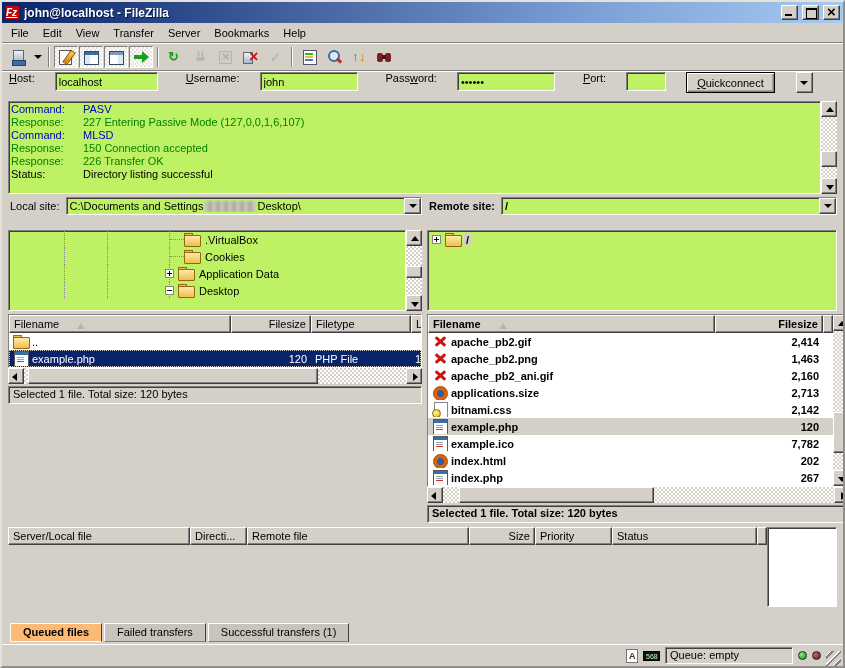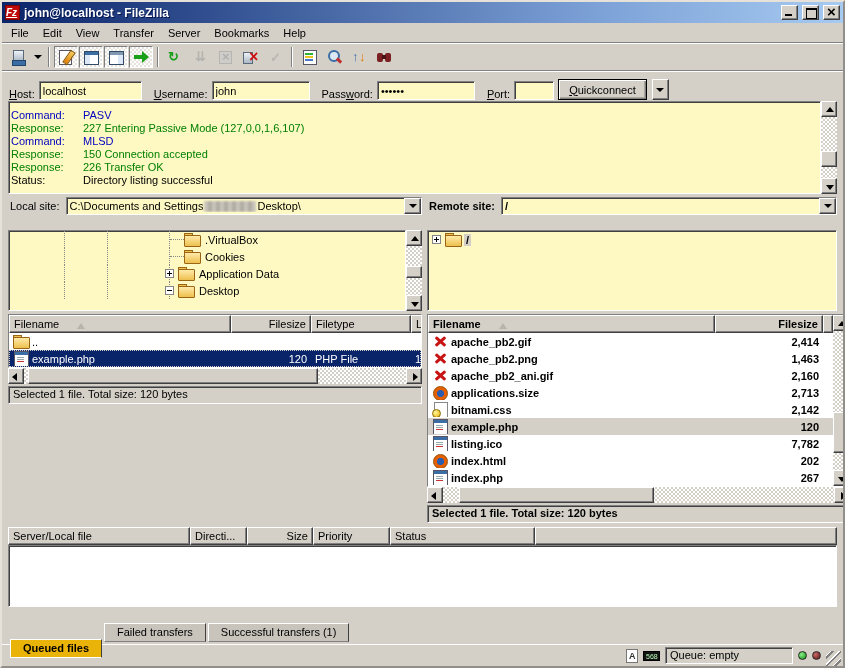--- a/index.html
+++ b/index.html
@@ -4,21 +4,21 @@
 <style>
   * { box-sizing: border-box; margin: 0; padding: 0; }
   html,body { background:#555; }
   body { font-family:"Liberation Sans", sans-serif; font-size:11px; color:#000; }
 
   .window { width:845px; height:668px; background:#d4d0c8; border:2px outset #e6e2da;
             display:flex; flex-direction:column; overflow:hidden; }
 
   
   .raised  { border:1px solid; border-color:#ffffff #404040 #404040 #ffffff; box-shadow:inset -1px -1px 0 #808080; background:#d4d0c8; }
-  .sunken  { border:1px solid; border-color:#808080 #ffffff #ffffff #808080; box-shadow:inset 1px 1px 0 #404040; background:#fef9c3; }
+  .sunken  { border:1px solid; border-color:#808080 #ffffff #ffffff #808080; box-shadow:inset 1px 1px 0 #404040; background:#bef264; }
   .checker { background-color:#d4d0c8;
              background-image:linear-gradient(45deg,#fff 25%,transparent 25%,transparent 75%,#fff 75%),
                               linear-gradient(45deg,#fff 25%,transparent 25%,transparent 75%,#fff 75%);
              background-size:4px 4px; background-position:0 0,2px 2px; }
 
   
   .titlebar { height:21px; background:linear-gradient(90deg,#0a246a,#7ba0d6 70%,#a6caf0);
               display:flex; align-items:center; padding:0 3px; gap:4px; flex:0 0 auto; }
   .app-icon { width:15px; height:15px; background:#c00a0a; border:1px solid #7a0303; color:#fff;
               font-weight:bold; font-style:italic; font-size:10px; line-height:13px; text-align:left;text-decoration:underline; }
@@ -69,30 +69,30 @@
   .ic-filter::before { content:""; position:absolute; left:3px; top:1px; width:12px; height:13px; background:#fff; border:1px solid #556; }
   .ic-filter::after  { content:""; position:absolute; left:5px; top:4px; width:8px; height:2px; background:#2db52d; box-shadow:0 3px 0 #e8c520, 0 6px 0 #4a78c8; }
   .ic-directory-comparison::before { content:""; position:absolute; left:3px; top:1px; width:8px; height:8px; border:2px solid #3a6ea5; border-radius:50%; background:#dce8f5; }
   .ic-directory-comparison::after  { content:""; position:absolute; left:11px; top:10px; width:6px; height:3px; background:#c03030; transform:rotate(45deg); }
   .ic-synchronized-browsing::before { content:"\2191"; position:absolute; left:2px; top:0; color:#3a6ea5; font-weight:bold; }
   .ic-synchronized-browsing::after  { content:"\2193"; position:absolute; left:9px; top:0; color:#e07b00; font-weight:bold; }
   .ic-find-files::before { content:""; position:absolute; left:2px; top:4px; width:6px; height:9px; background:#7a2020; border-radius:2px; box-shadow:8px 0 0 #7a2020; }
   .ic-find-files::after  { content:""; position:absolute; left:7px; top:6px; width:4px; height:4px; background:#4a1212; }
 
   
-  .quickbar { height:28px; display:flex; align-items:flex-end; padding:0 7px; gap:4px; flex:0 0 auto; }
+  .quickbar { height:28px; display:flex; align-items:flex-start; padding:0 7px; gap:20px; flex:0 0 auto; }
   .quickbar label { margin-left:8px; white-space:nowrap; }
   .quickbar label:first-child { margin-left:0; }
   .qinput { height:19px; padding:2px 3px; font-family:"Liberation Sans",sans-serif; font-size:11px; outline:none; }
   .qc-btn { height:21px; padding:2px 10px; border:1px solid #000; box-shadow:inset 1px 1px 0 #fff, inset -1px -1px 0 #808080, inset -2px -2px 0 #a9a59a; background:#d4d0c8; font-size:11px; }
   .qc-drop { width:17px; height:21px; display:flex; align-items:center; justify-content:center; margin-left:1px; }
 
   
   .logwrap { height:93px; margin:1px 6px 2px 6px; display:flex; flex:0 0 auto; }
-  .logbody { flex:1; padding:7px 2px; overflow:hidden; }
+  .logbody { flex:1; padding:1px 2px; overflow:hidden; }
   .log-line { display:flex; height:13px; line-height:13px; white-space:nowrap; }
   .log-label { width:72px; flex:0 0 auto; }
   .k-command { color:#0000c0; }
   .k-response { color:#008000; }
   .k-status { color:#000; }
 
   
   .vscroll { width:16px; flex:0 0 auto; display:flex; flex-direction:column; }
   .hscroll { height:16px; flex:0 0 auto; display:flex; }
   .sbtn { width:16px; height:16px; flex:0 0 auto; position:relative; }
@@ -167,25 +167,25 @@
   .t-local .c0 { width:222px; } .t-local .c1 { width:80px; } .t-local .c2 { width:100px; } .t-local .c3 { width:40px; }
   
   .t-remote .c0 { width:287px; } .t-remote .c1 { width:108px; }
   
   .t-queue .c0 { width:182px; } .t-queue .c1 { width:57px; } .t-queue .c2 { width:222px; }
   .t-queue .c3 { width:66px; } .t-queue .c4 { width:77px; } .t-queue .c5 { width:145px; }
 
   .statusline { height:18px; margin-top:2px; padding:1px 4px; background:#d4d0c8; white-space:nowrap; overflow:hidden; flex:0 0 auto; }
 
   
-  .queuewrap { margin:4px 6px 16px 6px; flex:1; display:flex; flex-direction:column; min-height:60px;justify-content:space-between; }
+  .queuewrap { margin:4px 6px 16px 6px; flex:1; display:flex; flex-direction:row; min-height:60px;justify-content:space-between; }
   .queuebody { flex:1; background:#fff; }
   .tabs { height:21px; display:flex; align-items:flex-start; padding-left:2px; gap:2px; flex:0 0 auto; margin:0 6px; }
   .tab { padding:2px 12px 3px 12px; background:#c8c4bc; border:1px solid; border-color:#fff #404040 #808080 #fff; border-top-width:1px; }
-  .tab.active { background:#eab308; font-weight:bold; border-bottom-color:#fff; position:relative; top:16px; }
+  .tab.active { background:#fdba74; font-weight:bold; border-bottom-color:#fff; position:relative; top:0; }
 
   
   .statusbar { height:22px; flex:0 0 auto; border-top:1px solid #fff; display:flex; align-items:center; justify-content:flex-end; gap:5px; padding:0 2px 0 6px; }
   .sb-icon { position:relative; }
   .ic-datatype { width:12px; height:14px; background:#fff; border:1px solid #777; }
   .ic-datatype::after { content:"A"; position:absolute; left:2px; top:1px; font-size:9px; font-weight:bold; color:#333; }
   .ic-speedlimit { width:17px; height:10px; background:#111; border:1px solid #000; }
   .ic-speedlimit::after { content:"568"; position:absolute; left:2px; top:1px; font-size:7px; color:#bfb; letter-spacing:0; }
   .queuebox { width:128px; height:17px; padding:1px 4px; background:#d4d0c8; white-space:nowrap; }
   .led { width:9px; height:9px; border-radius:50%; border:1px solid #2a2a2a; }
@@ -527,21 +527,21 @@
                 <div class="lrow sel-gray">
                   <div class="cell c0">
                     <span class="fi fi-php"></span>
                     <span>example.php</span>
                   </div>
                   <div class="cell c1 num">120</div>
                 </div>
                 <div class="lrow">
                   <div class="cell c0">
                     <span class="fi fi-php"></span>
-                    <span>listing.ico</span>
+                    <span>example.ico</span>
                   </div>
                   <div class="cell c1 num">7,782</div>
                 </div>
                 <div class="lrow">
                   <div class="cell c0">
                     <span class="fi fi-firefox"></span>
                     <span>index.html</span>
                   </div>
                   <div class="cell c1 num">202</div>
                 </div>
@@ -583,20 +583,23 @@
   </div>
 
   <div class="queuewrap">
     <div class="lheader t-queue" id="queue-header">
         <div class="hcell raised c0">
           <span>Server/Local file</span>
         </div>
         <div class="hcell raised c1">
           <span>Directi...</span>
         </div>
+        <div class="hcell raised c2">
+          <span>Remote file</span>
+        </div>
         <div class="hcell raised c3 num">
           <span>Size</span>
         </div>
         <div class="hcell raised c4">
           <span>Priority</span>
         </div>
         <div class="hcell raised c5">
           <span>Status</span>
         </div>
         <div class="hcell raised hfill"></div>

